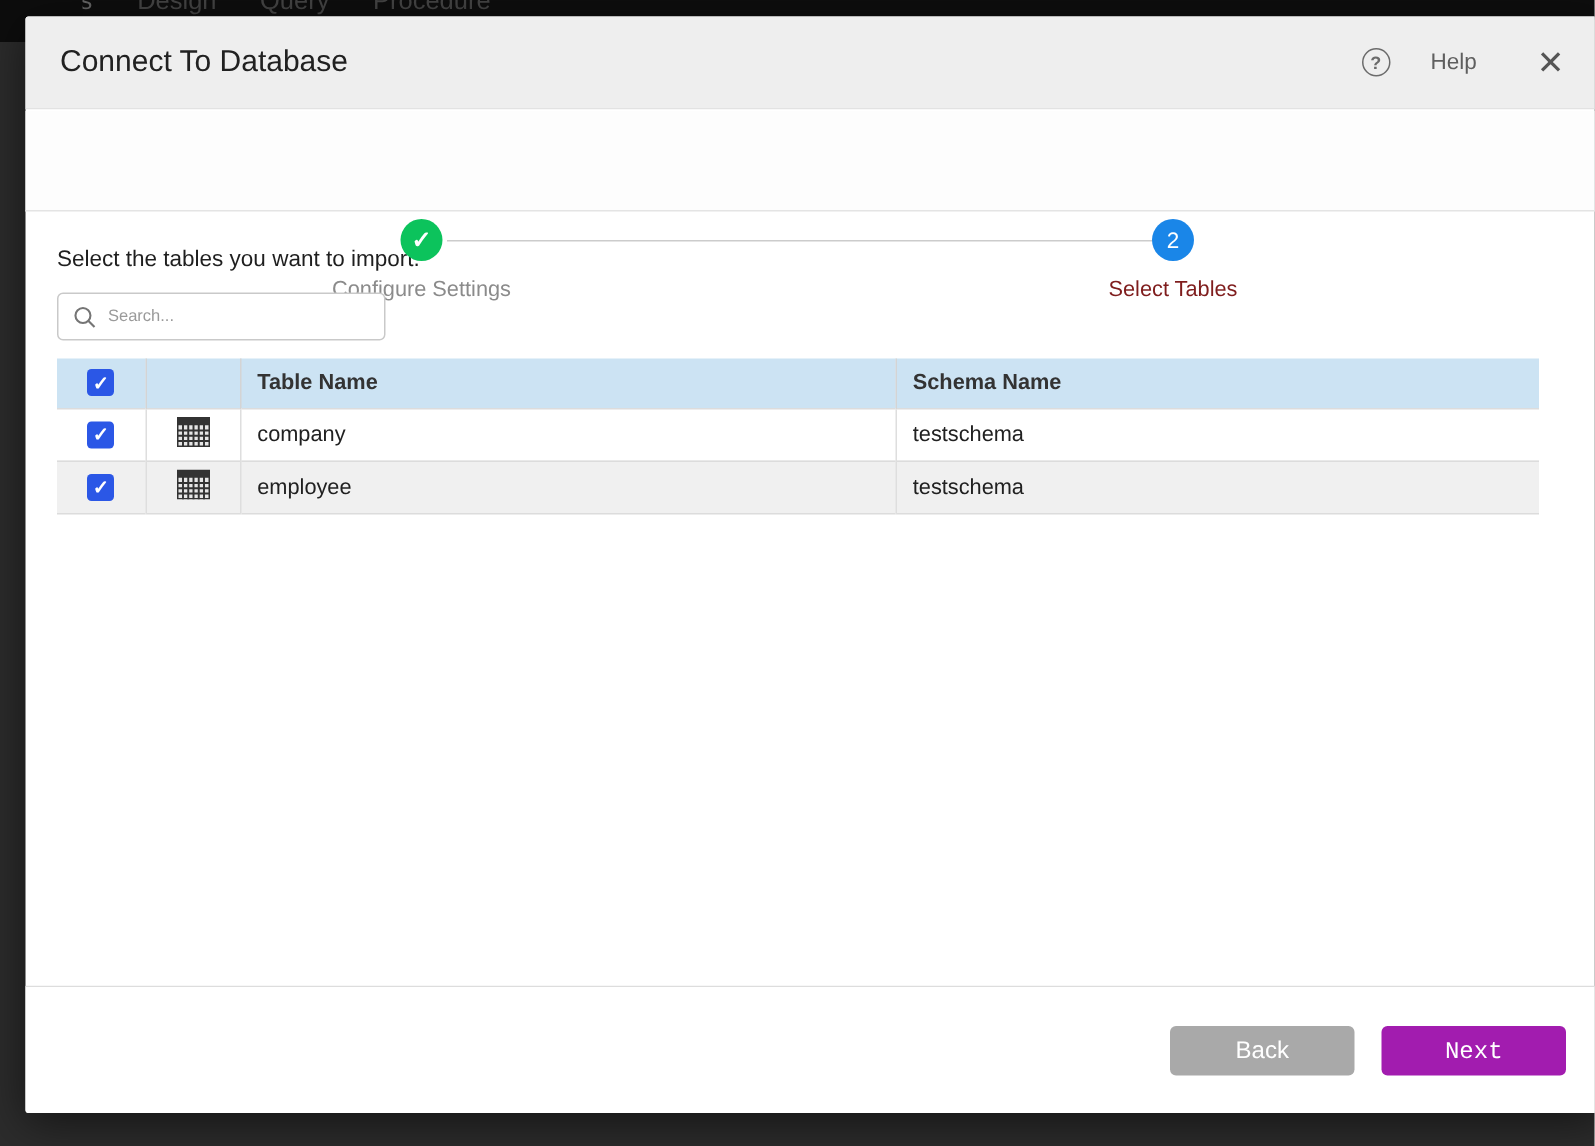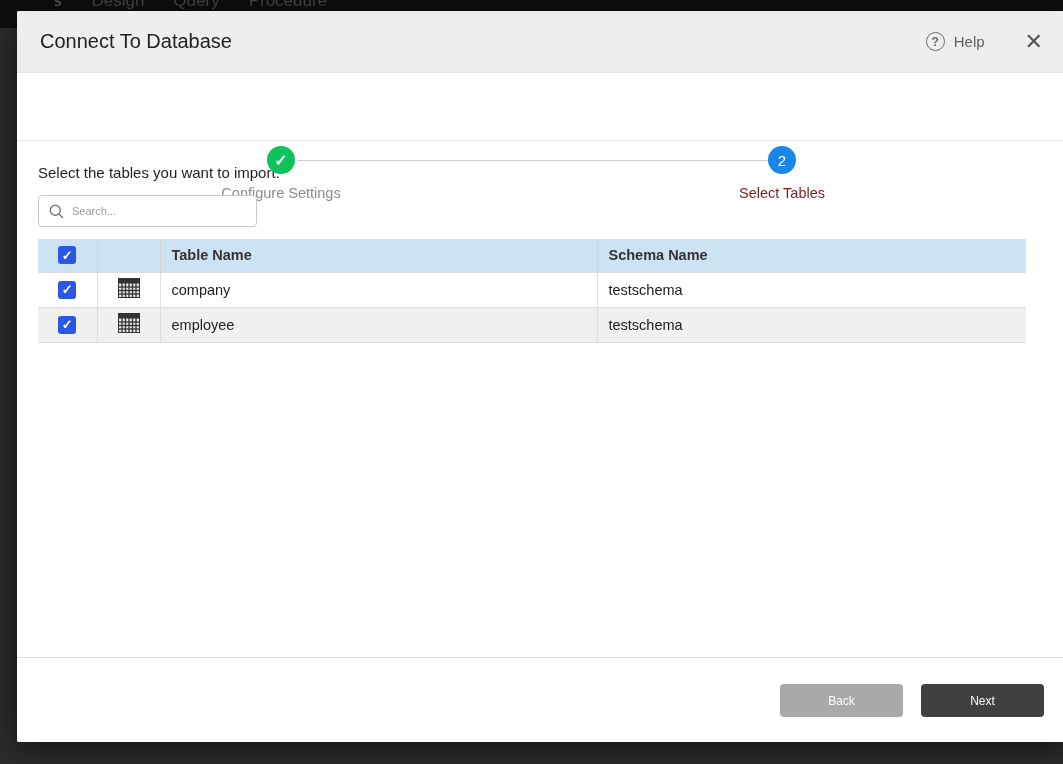--- a/index.html
+++ b/index.html
@@ -42,21 +42,21 @@
     display: flex; align-items: center;
     border-radius: 2px 2px 0 0;
   }
   .modal-title { font-size: 20px; color: #212121; margin-left: 23px; flex: 1; }
   .help-group { display: flex; align-items: center; margin-right: 40px; cursor: pointer; }
   .help-circle {
     width: 19px; height: 19px; border: 1.5px solid #6b6b6b; border-radius: 50%;
     display: flex; align-items: center; justify-content: center;
     font-size: 12px; color: #6b6b6b; font-weight: bold;
   }
-  .help-text { font-size: 15px; color: #5f5f5f; margin-left: 9px; }
+  .help-text { font-size: 15px; color: #5f5f5f; margin-left: 27px; }
   .close-x { font-size: 22px; color: #555; margin-right: 26px; cursor: pointer; line-height: 1; font-weight: 400; }
 
   
   .stepper {
     position: absolute; top: 63px; left: 0; right: 0; height: 67px;
     background: #fdfdfd; border-bottom: 1px solid #e4e4e4;
   }
   .step-line {
     position: absolute; top: 86px; left: 281px; width: 484px; height: 1px;
     background: #cccccc;
@@ -130,25 +130,25 @@
   .tbl-icon { display: inline-block; vertical-align: middle; }
 
   
   .modal-footer {
     position: absolute; bottom: 0; left: 0; right: 0; height: 85px;
     border-top: 1px solid #dddddd; background: #fff;
     border-radius: 0 0 2px 2px;
   }
   .btn {
     position: absolute; top: 26px; width: 123px; height: 33px;
-    border: none; border-radius: 4px; color: #fff; font-size: 12px;
+    border: none; border-radius: 4px; color: #fff; font-size: 16px;
     font-family: "Liberation Sans", sans-serif; cursor: pointer;
   }
   .btn-back { right: 166px; background: #a9a9a9; }
-  .btn-next { right: 25px; background: #404040; }
+  .btn-next { right: 25px; background: #a21caf; font-family: Liberation Mono, monospace; }
 </style>
 </head>
 <body>
 
 <div class="app-topbar">
   <div class="menu-row">
     <span class="app-menu-item first">Settings</span>
     <span class="app-menu-item">Design</span>
     <span class="app-menu-item">Query</span>
     <span class="app-menu-item">Procedure</span>

